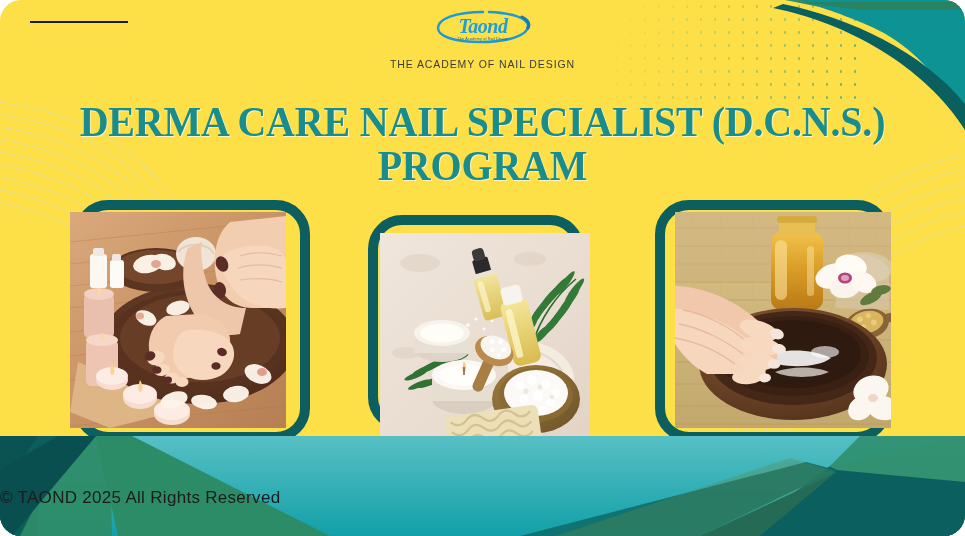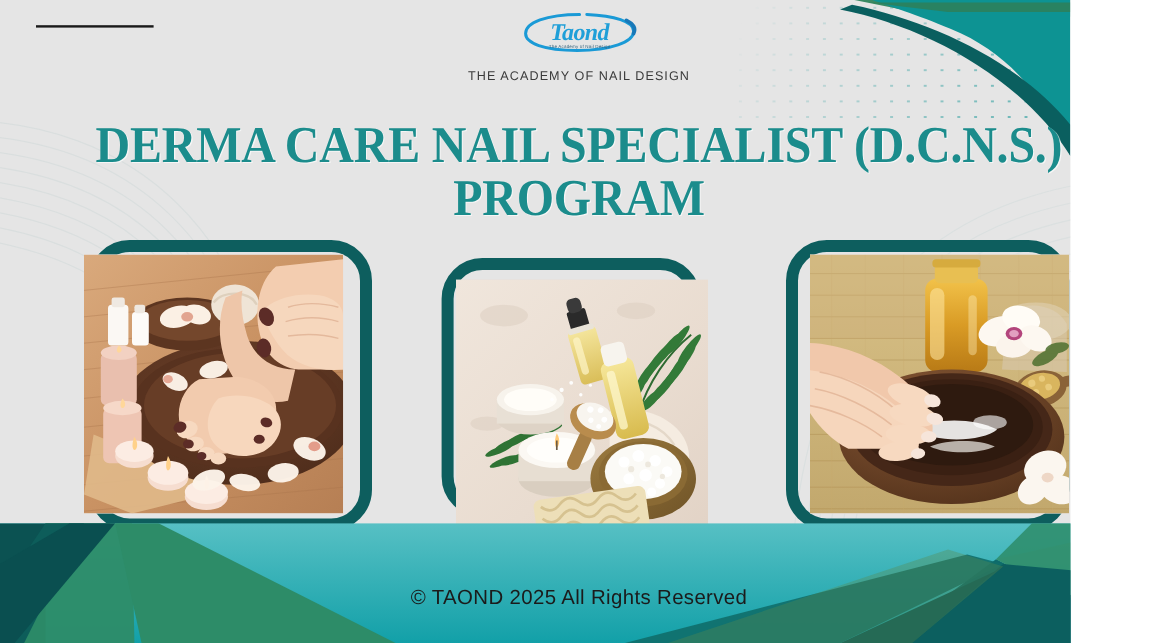--- a/index.html
+++ b/index.html
@@ -4,23 +4,24 @@
 <style>
   * { margin:0; padding:0; box-sizing:border-box; }
   html, body {
     width:965px; height:536px;
     overflow:hidden;
     background:#ffffff;
     font-family:"Liberation Sans", sans-serif;
   }
   #slide {
     position:relative;
-    width:892px; height:536px;
-    background:#e5e5e5;
+    width:965px; height:536px;
+    background:#fde047;
     overflow:hidden;
+    border-radius:21px;
   }
 
   
   .deco { position:absolute; pointer-events:none; }
 
   #deco-topright-svg { top:0; right:0; width:420px; height:130px; }
   #deco-dots {
     top:0; left:610px; width:250px; height:100px;
     background-image:radial-gradient(circle, #0d9393 1.1px, transparent 1.2px);
     background-size:14px 13px;
@@ -92,21 +93,20 @@
   #card-2 .card-photo { left:12px; top:18px; width:210px; height:210px; }
 
   
   #card-3 { left:655px; top:194px; width:248px; height:248px; }
   #card-3 .card-frame { left:0; top:6px; width:236px; height:242px; }
   #card-3 .card-photo { left:20px; top:18px; width:216px; height:216px; }
 
   
   #footer-text {
     position:absolute; left:0; bottom:28px; width:965px;
-    text-align:center;
     font-size:17px;
     letter-spacing:.3px;
     color:#1b1b1b;
     font-family:"Liberation Sans", sans-serif;
   }
 </style>
 </head>
 <body>
 
 <div id="slide">

